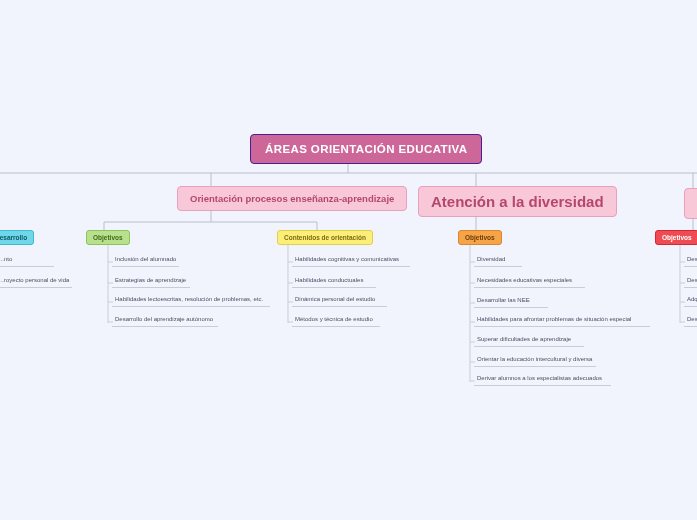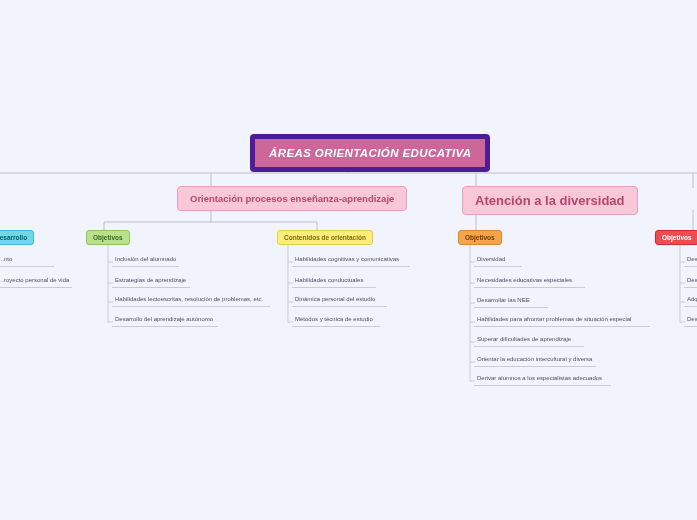--- a/index.html
+++ b/index.html
@@ -28,50 +28,48 @@
     pointer-events: none;
   }
   .node {
     position: absolute;
     box-sizing: border-box;
     white-space: nowrap;
   }
   
   .root {
     background: #cd6799;
-    border: 5px solid #4c1d95;
+    border: 1px solid #4c1d95;
     border-radius: 4px;
     color: #ffffff;
     font-size: 11.5px;
     font-weight: bold;
     letter-spacing: 0.4px;
     padding: 8px 14px;
     text-align: center;
-    font-style: italic;
   }
   
   .l1 {
     border-radius: 4px;
     font-size: 9.5px;
     font-weight: bold;
     padding: 6px 12px;
     text-align: center;
   }
   .l1.pink {
     background: #f9c8d8;
     border: 1px solid #e8a0bb;
     color: #b5476f;
     margin-left: 44px;
   }
   .l1.pink2 {
     background: #f9c8d8;
     border: 1px solid #e8a0bb;
     color: #b5476f;
-    font-size: 13px;
-    margin-left: 44px;
+    font-size: 15px;
   }
   
   .l2 {
     border-radius: 3px;
     font-size: 6.5px;
     font-weight: bold;
     padding: 3px 6px;
     text-align: center;
   }
   .l2.green {

